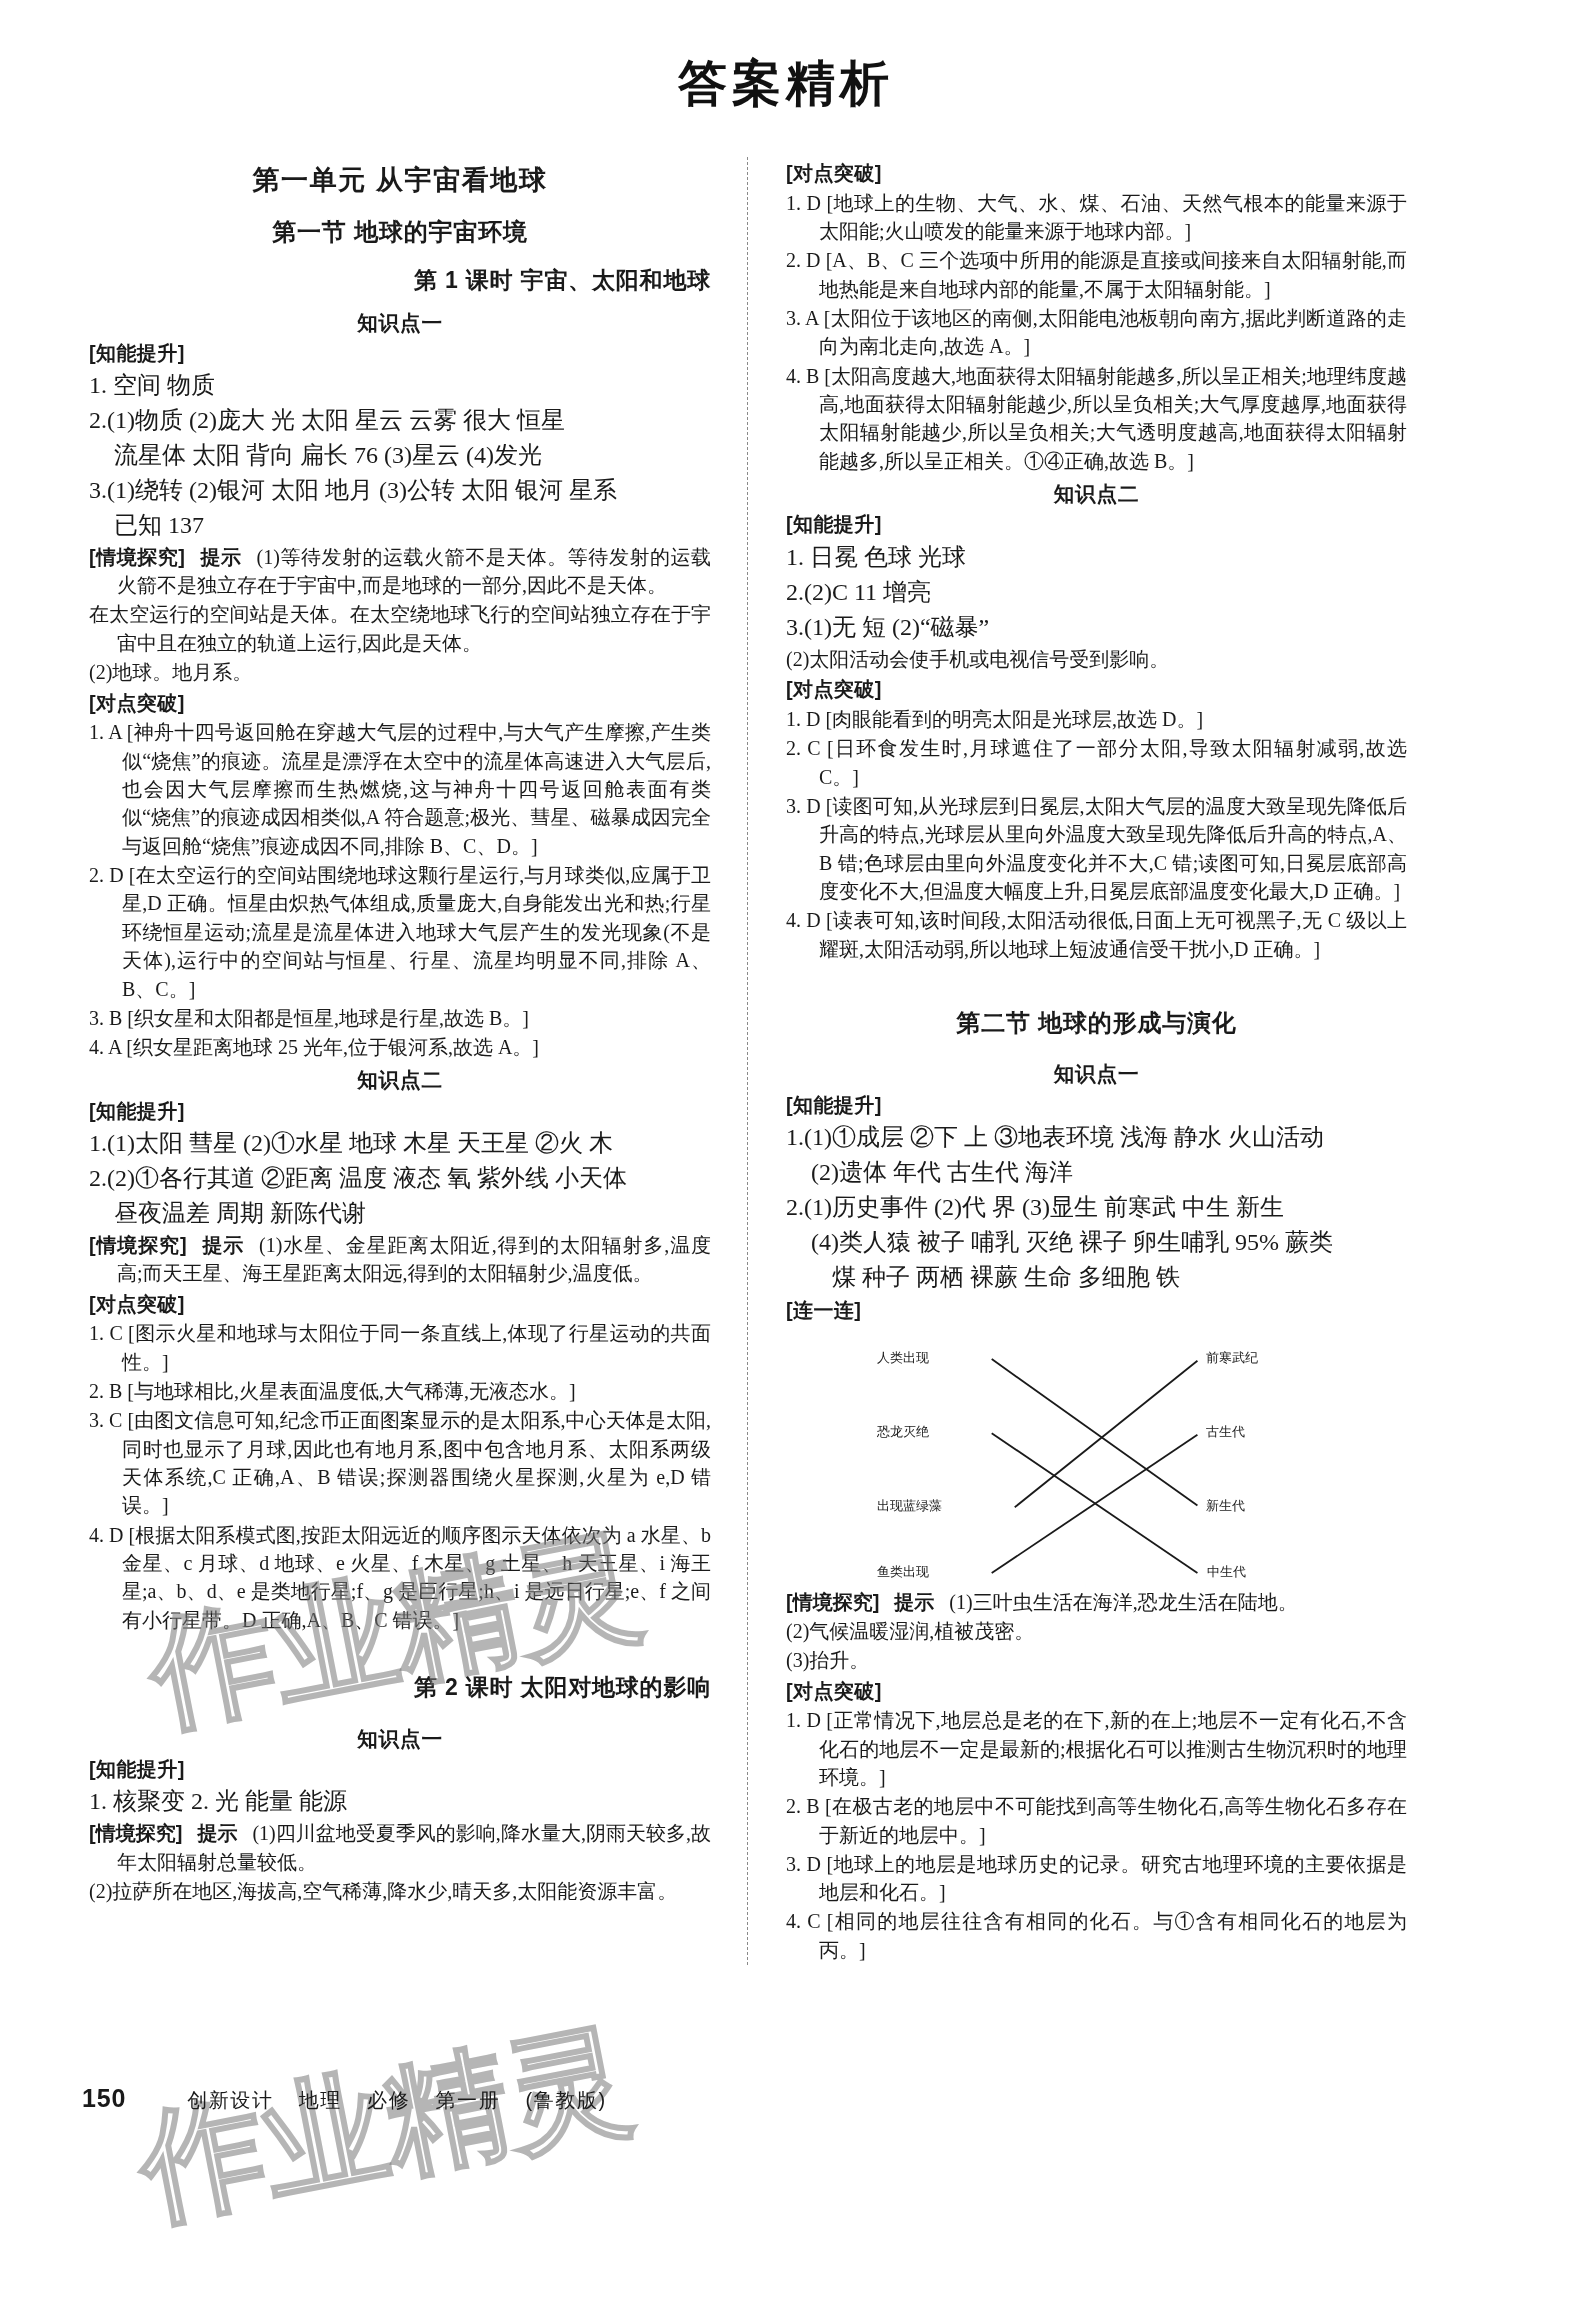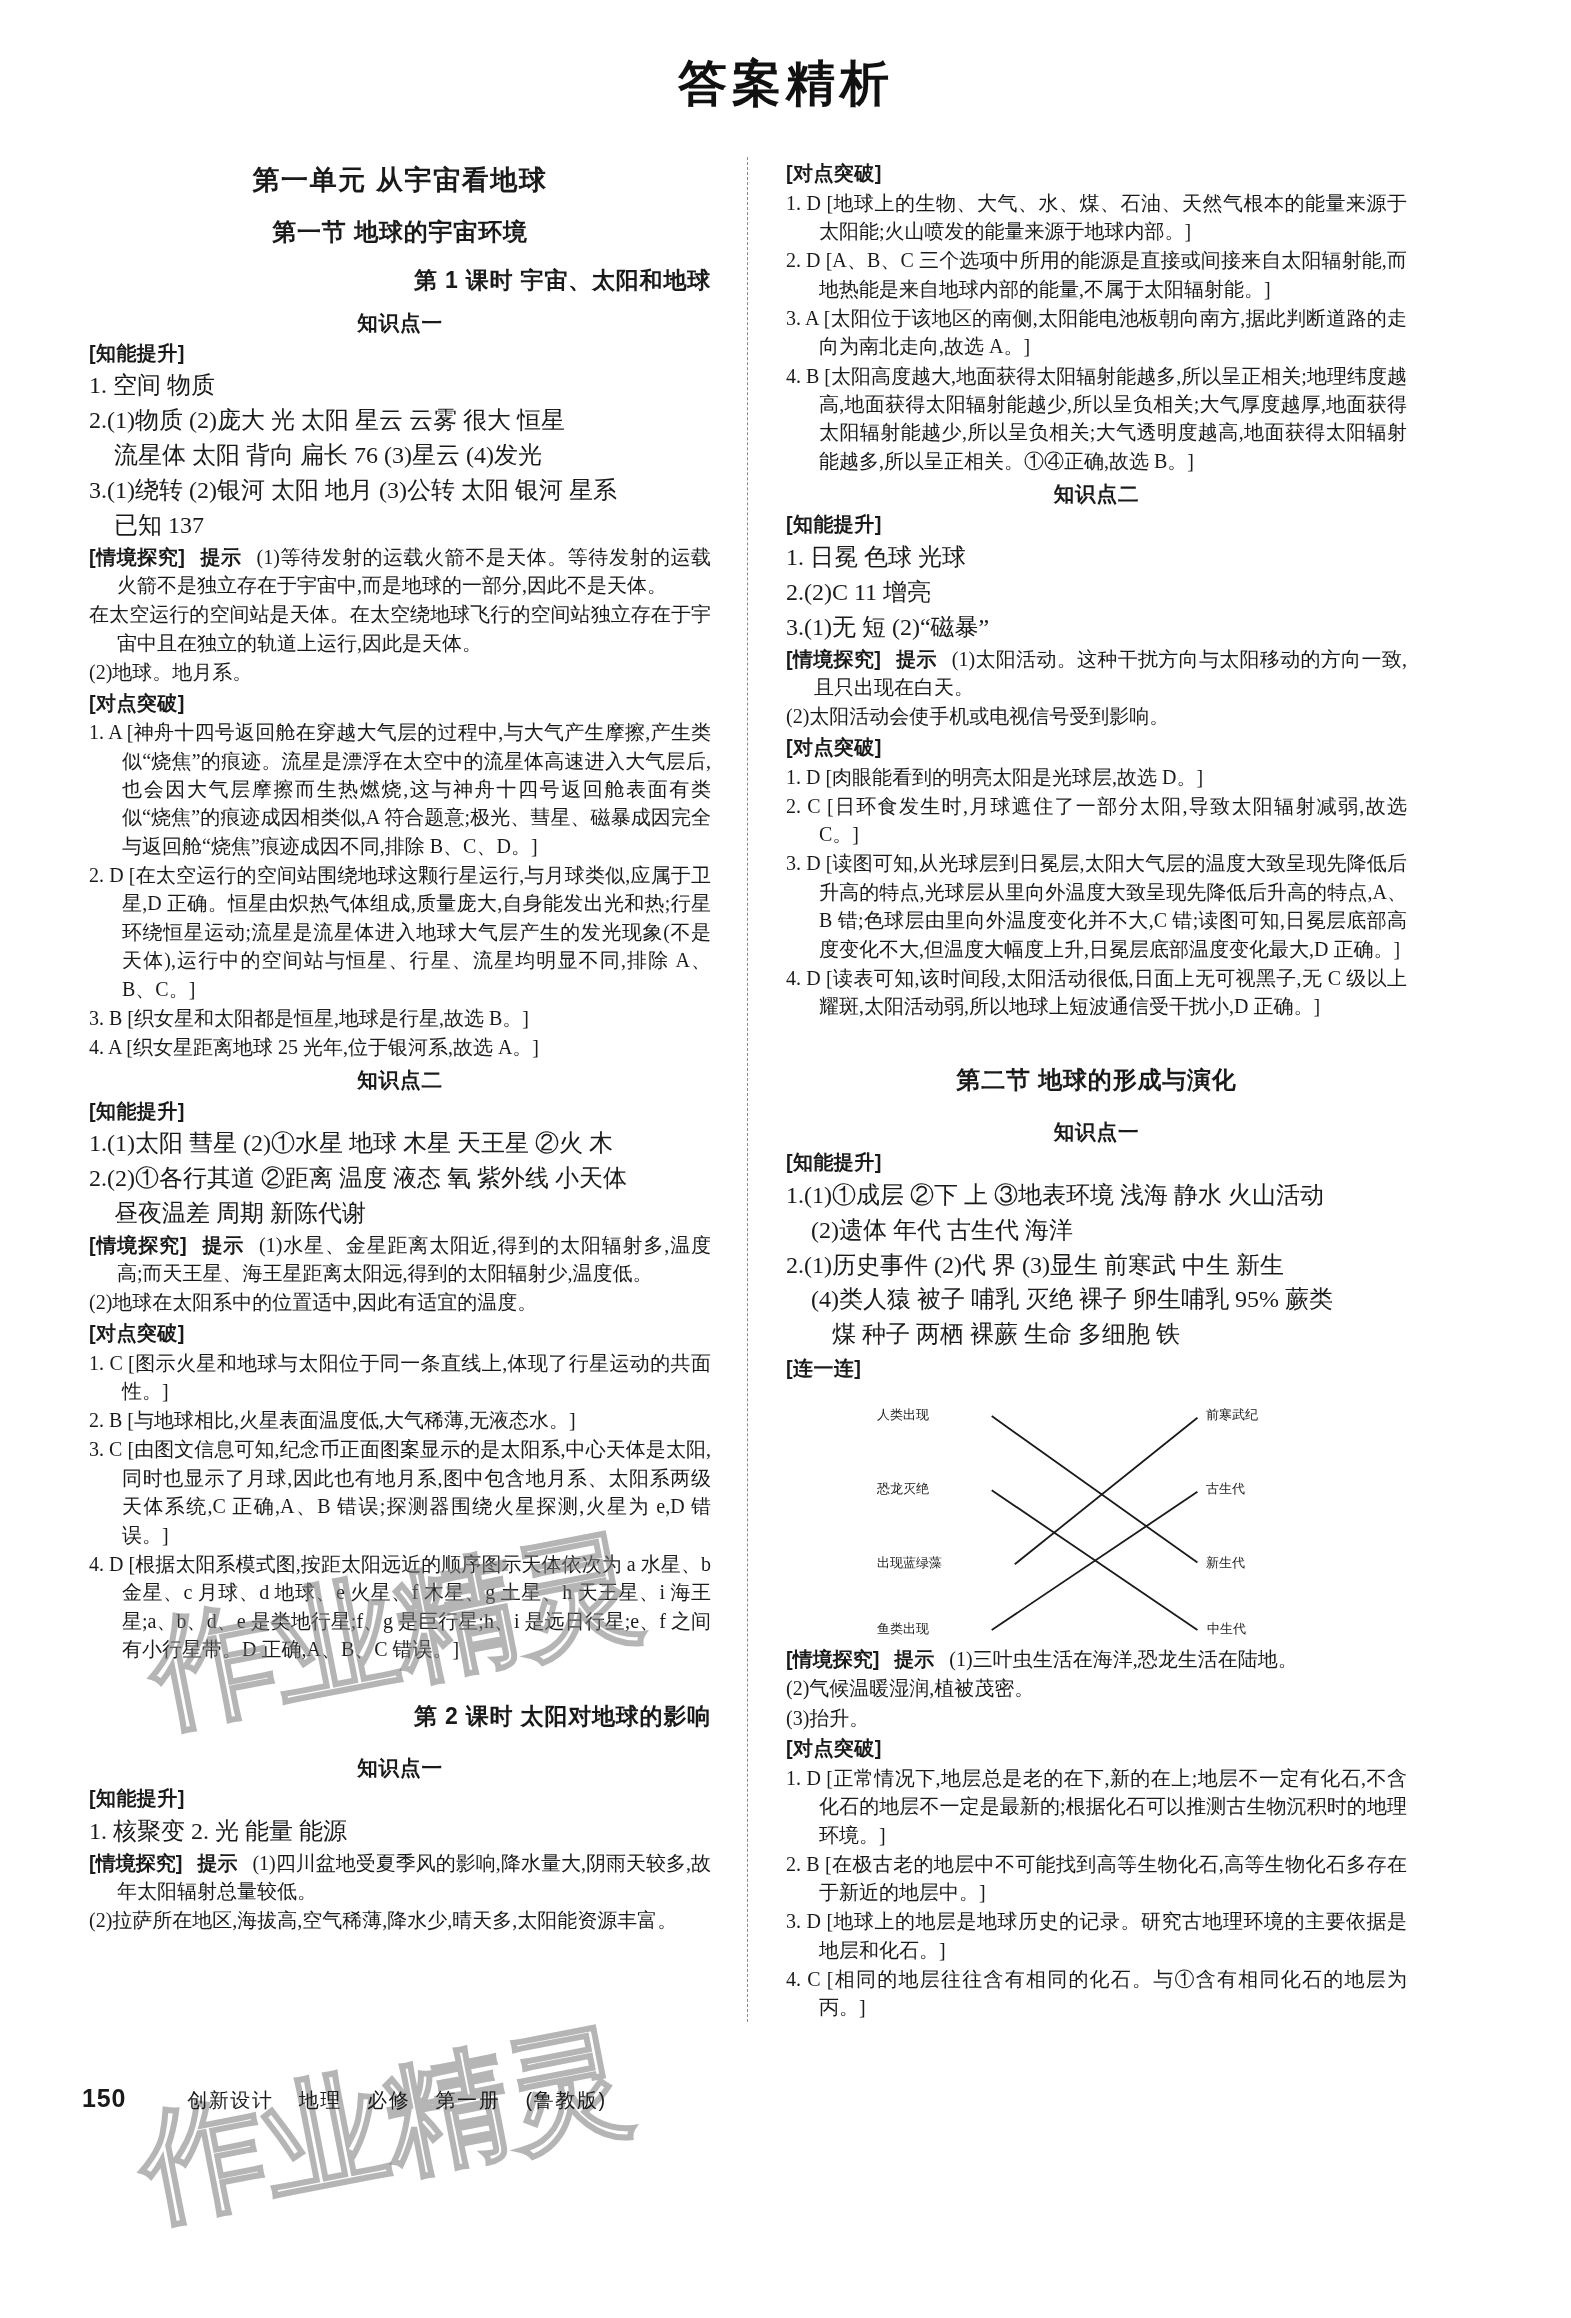--- a/index.html
+++ b/index.html
@@ -176,21 +176,20 @@
       <div class="hang q">3. B [织女星和太阳都是恒星,地球是行星,故选 B。]</div>
       <div class="hang q">4. A [织女星距离地球 25 光年,位于银河系,故选 A。]</div>
 
       <div class="kp">知识点二</div>
       <div class="tag">[知能提升]</div>
       <div class="line">1.(1)太阳  彗星 (2)①水星  地球  木星  天王星  ②火  木</div>
       <div class="line">2.(2)①各行其道  ②距离  温度  液态  氧  紫外线  小天体</div>
       <div class="line ind">昼夜温差  周期  新陈代谢</div>
 
       <div class="hang"><span class="bold">[情境探究]</span><span class="sp"></span><span class="bold">提示</span><span class="sp"></span><span>(1)水星、金星距离太阳近,得到的太阳辐射多,温度高;而天王星、海王星距离太阳远,得到的太阳辐射少,温度低。</span></div>
-      <div class="hang">(2)地球在太阳系中的位置适中,因此有适宜的温度。</div>
 
       <div class="tag">[对点突破]</div>
       <div class="hang q">1. C [图示火星和地球与太阳位于同一条直线上,体现了行星运动的共面性。]</div>
       <div class="hang q">2. B [与地球相比,火星表面温度低,大气稀薄,无液态水。]</div>
       <div class="hang q">3. C [由图文信息可知,纪念币正面图案显示的是太阳系,中心天体是太阳,同时也显示了月球,因此也有地月系,图中包含地月系、太阳系两级天体系统,C 正确,A、B 错误;探测器围绕火星探测,火星为 e,D 错误。]</div>
       <div class="hang q">4. D [根据太阳系模式图,按距太阳远近的顺序图示天体依次为 a 水星、b 金星、c 月球、d 地球、e 火星、f 木星、g 土星、h 天王星、i 海王星;a、b、d、e 是类地行星;f、g 是巨行星;h、i 是远日行星;e、f 之间有小行星带。D 正确,A、B、C 错误。]</div>
 
       <h4 class="lesson spaced">第 2 课时  太阳对地球的影响</h4>
 
       <div class="kp">知识点一</div>
@@ -209,21 +208,20 @@
       <div class="hang q">2. D [A、B、C 三个选项中所用的能源是直接或间接来自太阳辐射能,而地热能是来自地球内部的能量,不属于太阳辐射能。]</div>
       <div class="hang q">3. A [太阳位于该地区的南侧,太阳能电池板朝向南方,据此判断道路的走向为南北走向,故选 A。]</div>
       <div class="hang q">4. B [太阳高度越大,地面获得太阳辐射能越多,所以呈正相关;地理纬度越高,地面获得太阳辐射能越少,所以呈负相关;大气厚度越厚,地面获得太阳辐射能越少,所以呈负相关;大气透明度越高,地面获得太阳辐射能越多,所以呈正相关。①④正确,故选 B。]</div>
 
       <div class="kp">知识点二</div>
       <div class="tag">[知能提升]</div>
       <div class="line">1. 日冕  色球  光球</div>
       <div class="line">2.(2)C  11  增亮</div>
       <div class="line">3.(1)无  短 (2)“磁暴”</div>
 
-      <div class="hang"><span class="bold">[情境探究]</span><span class="sp"></span><span class="bold">提示</span><span class="sp"></span><span>(1)太阳活动。这种干扰方向与太阳移动的方向一致,且只出现在白天。</span></div>
       <div class="hang">(2)太阳活动会使手机或电视信号受到影响。</div>
 
       <div class="tag">[对点突破]</div>
       <div class="hang q">1. D [肉眼能看到的明亮太阳是光球层,故选 D。]</div>
       <div class="hang q">2. C [日环食发生时,月球遮住了一部分太阳,导致太阳辐射减弱,故选 C。]</div>
       <div class="hang q">3. D [读图可知,从光球层到日冕层,太阳大气层的温度大致呈现先降低后升高的特点,光球层从里向外温度大致呈现先降低后升高的特点,A、B 错;色球层由里向外温度变化并不大,C 错;读图可知,日冕层底部高度变化不大,但温度大幅度上升,日冕层底部温度变化最大,D 正确。]</div>
       <div class="hang q">4. D [读表可知,该时间段,太阳活动很低,日面上无可视黑子,无 C 级以上耀斑,太阳活动弱,所以地球上短波通信受干扰小,D 正确。]</div>
 
       <h3 class="section spaced">第二节  地球的形成与演化</h3>
 

